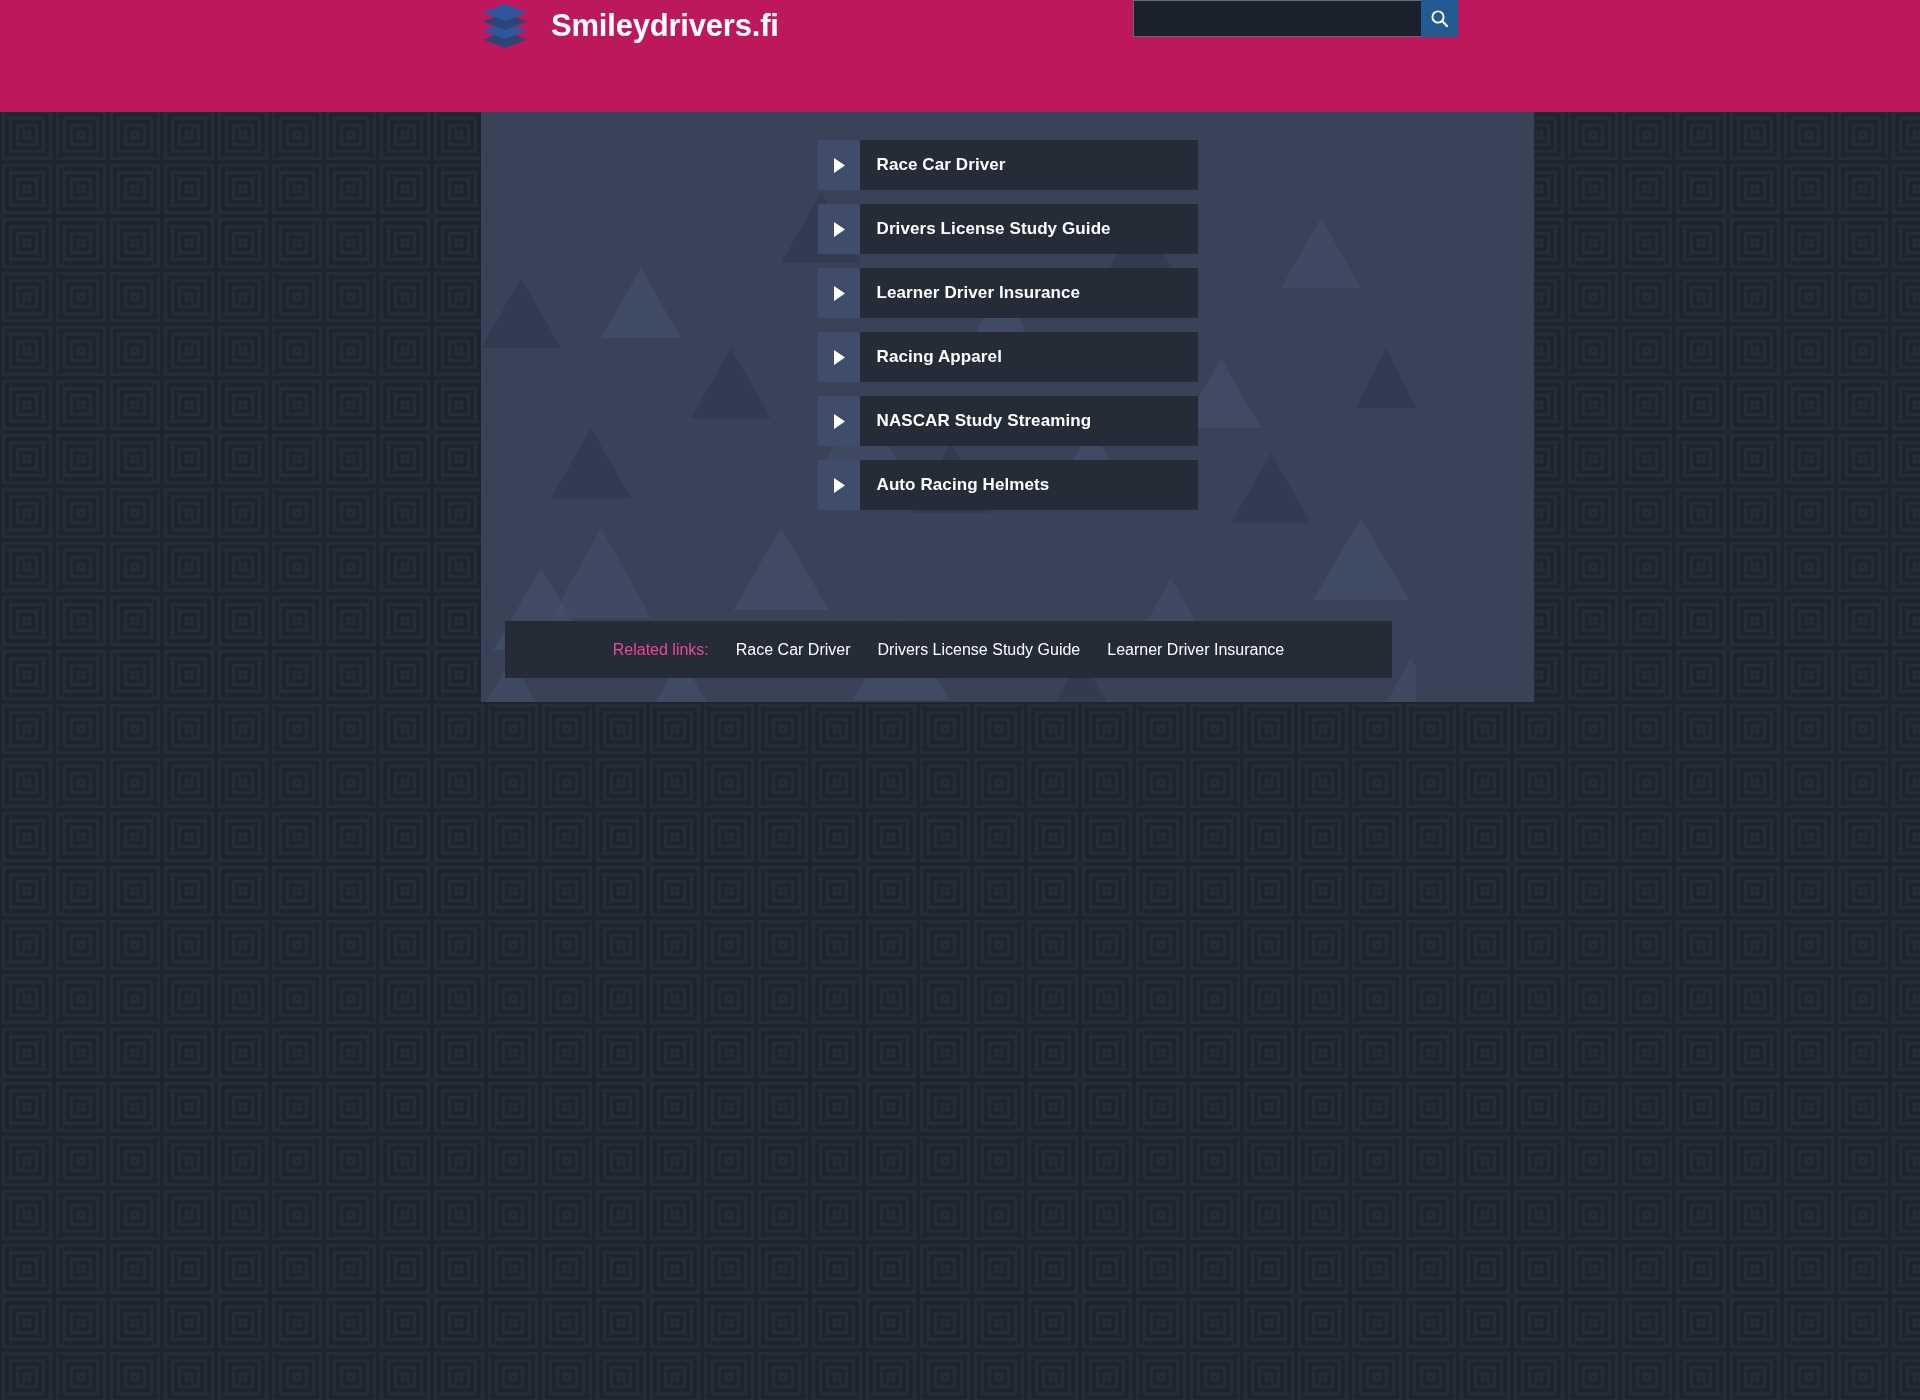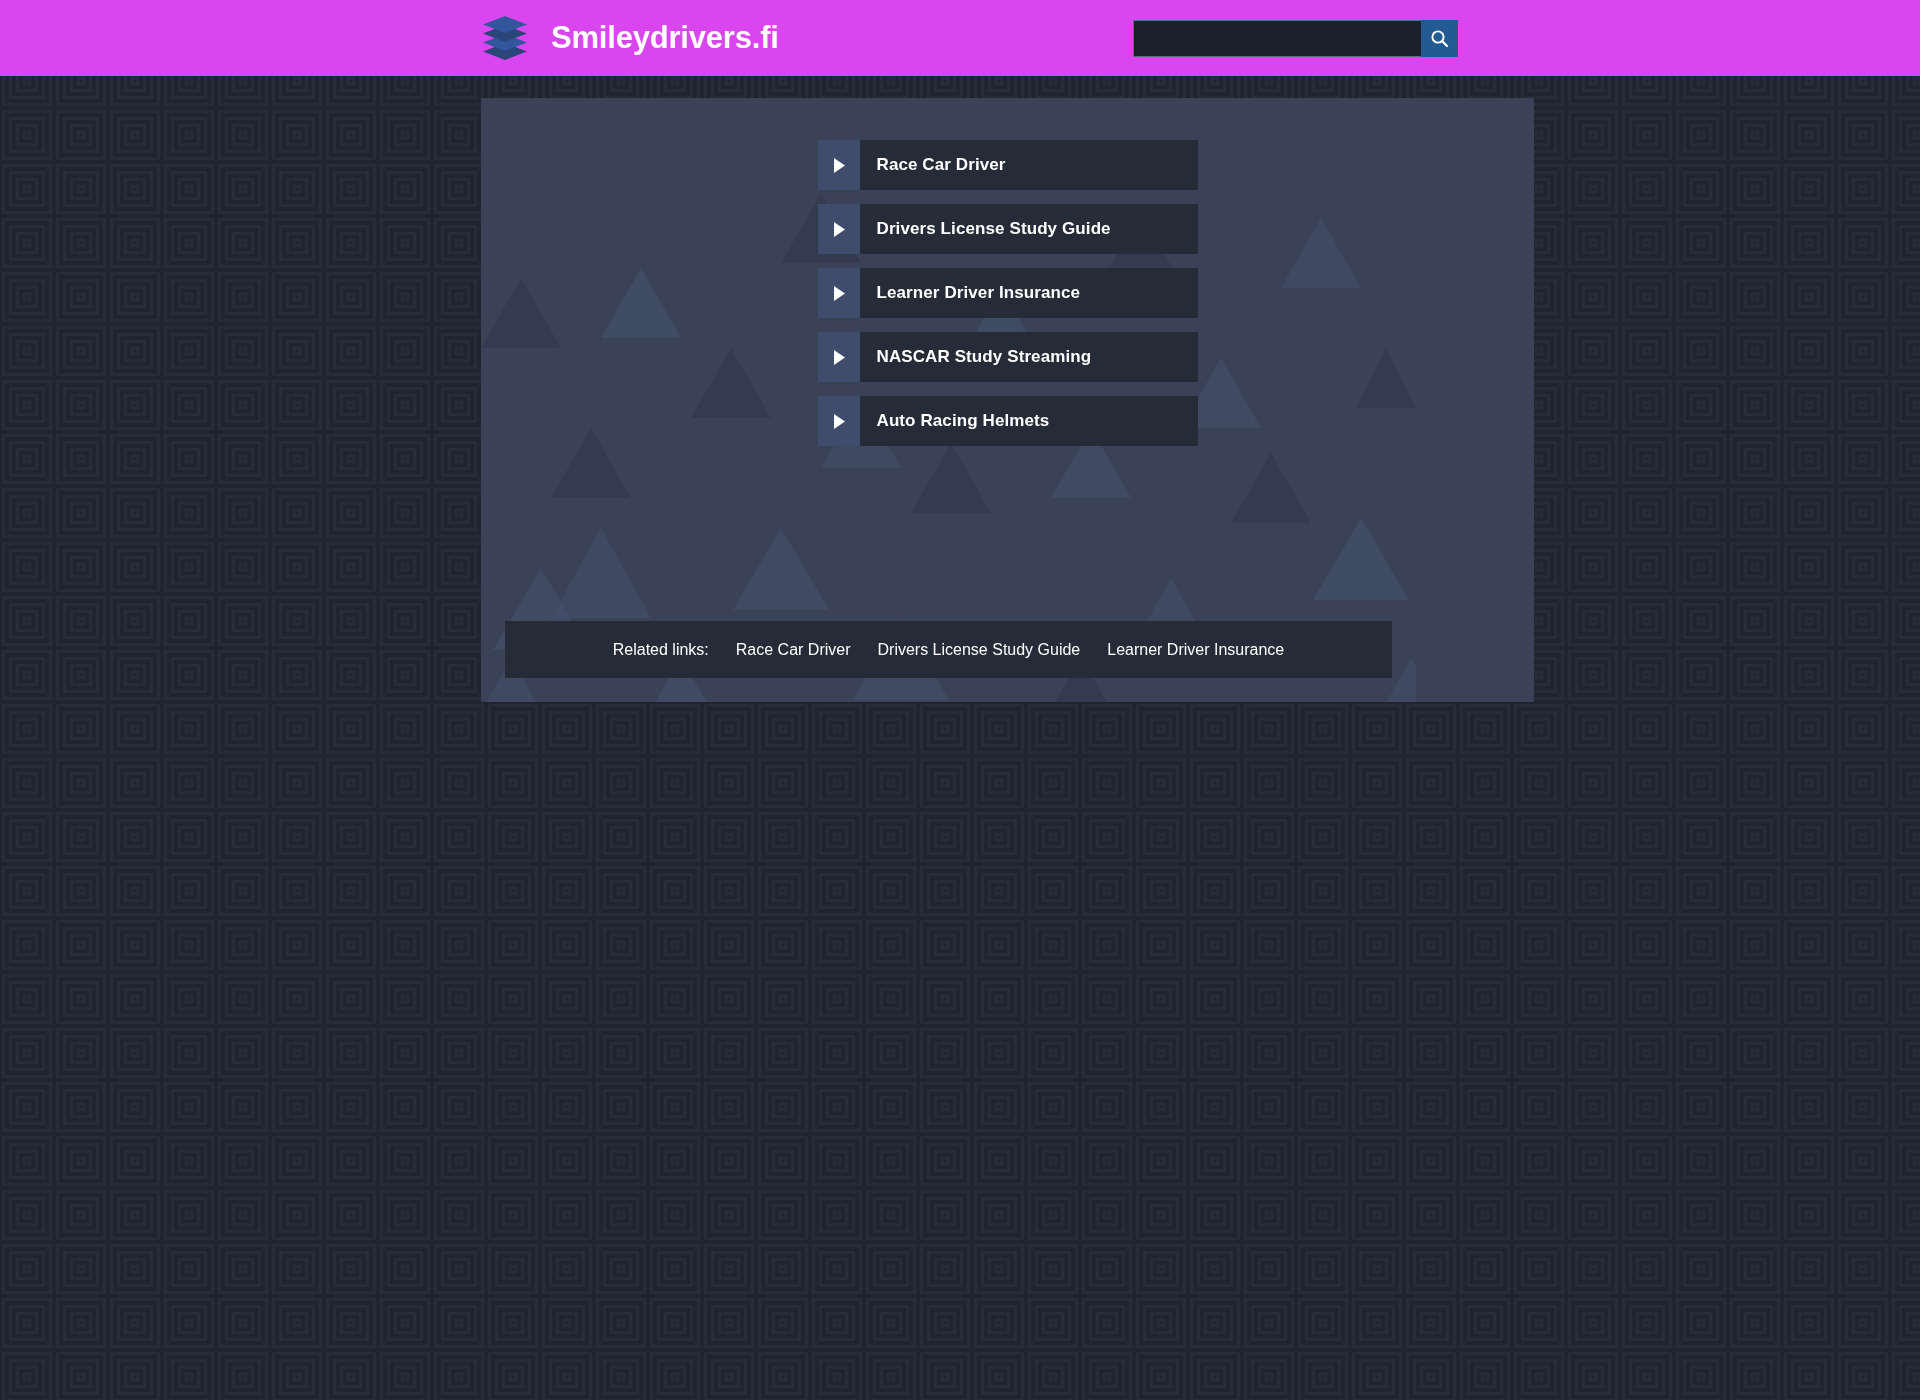--- a/index.html
+++ b/index.html
@@ -30,25 +30,25 @@
     width: 1920px;
     height: 1400px;
     z-index: 0;
     pointer-events: none;
   }
 
   
   #site-header {
     position: relative;
     z-index: 5;
-    height: 76px;
+    height: 112px;
     width: 100%;
-    background: #d946ef;
-    display: flex;
-    align-items: center;
+    background: #be185d;
+    display: flex;
+    align-items: flex-start;
   }
 
   .brand {
     display: flex;
     align-items: center;
     gap: 19px;
     margin-left: 478px;
   }
 
   .brand-logo { width: 54px; height: 52px; display: block; }
@@ -167,21 +167,21 @@
     height: 57px;
     background: #262b38;
     z-index: 2;
     display: flex;
     align-items: center;
     justify-content: center;
     gap: 27px;
   }
 
   .related-label {
-    color: #ffffff;
+    color: #ec4899;
     font-size: 16px;
     white-space: nowrap;
   }
 
   .related-link {
     color: #ffffff;
     font-size: 16px;
     text-decoration: none;
     white-space: nowrap;
     cursor: pointer;
@@ -292,20 +292,30 @@
       <span class="topic-arrow-box">
         <svg width="14" height="17" viewBox="0 0 14 17" aria-hidden="true">
           <polygon points="2,1 13,8.5 2,16" fill="#ffffff"></polygon>
         </svg>
       </span>
       <span class="topic-label-box">
         <span class="topic-label">Learner Driver Insurance</span>
       </span>
     </a>
 
+    <a class="topic-item">
+      <span class="topic-arrow-box">
+        <svg width="14" height="17" viewBox="0 0 14 17" aria-hidden="true">
+          <polygon points="2,1 13,8.5 2,16" fill="#ffffff"></polygon>
+        </svg>
+      </span>
+      <span class="topic-label-box">
+        <span class="topic-label">Racing Apparel</span>
+      </span>
+    </a>
 
     <a class="topic-item">
       <span class="topic-arrow-box">
         <svg width="14" height="17" viewBox="0 0 14 17" aria-hidden="true">
           <polygon points="2,1 13,8.5 2,16" fill="#ffffff"></polygon>
         </svg>
       </span>
       <span class="topic-label-box">
         <span class="topic-label">NASCAR Study Streaming</span>
       </span>

